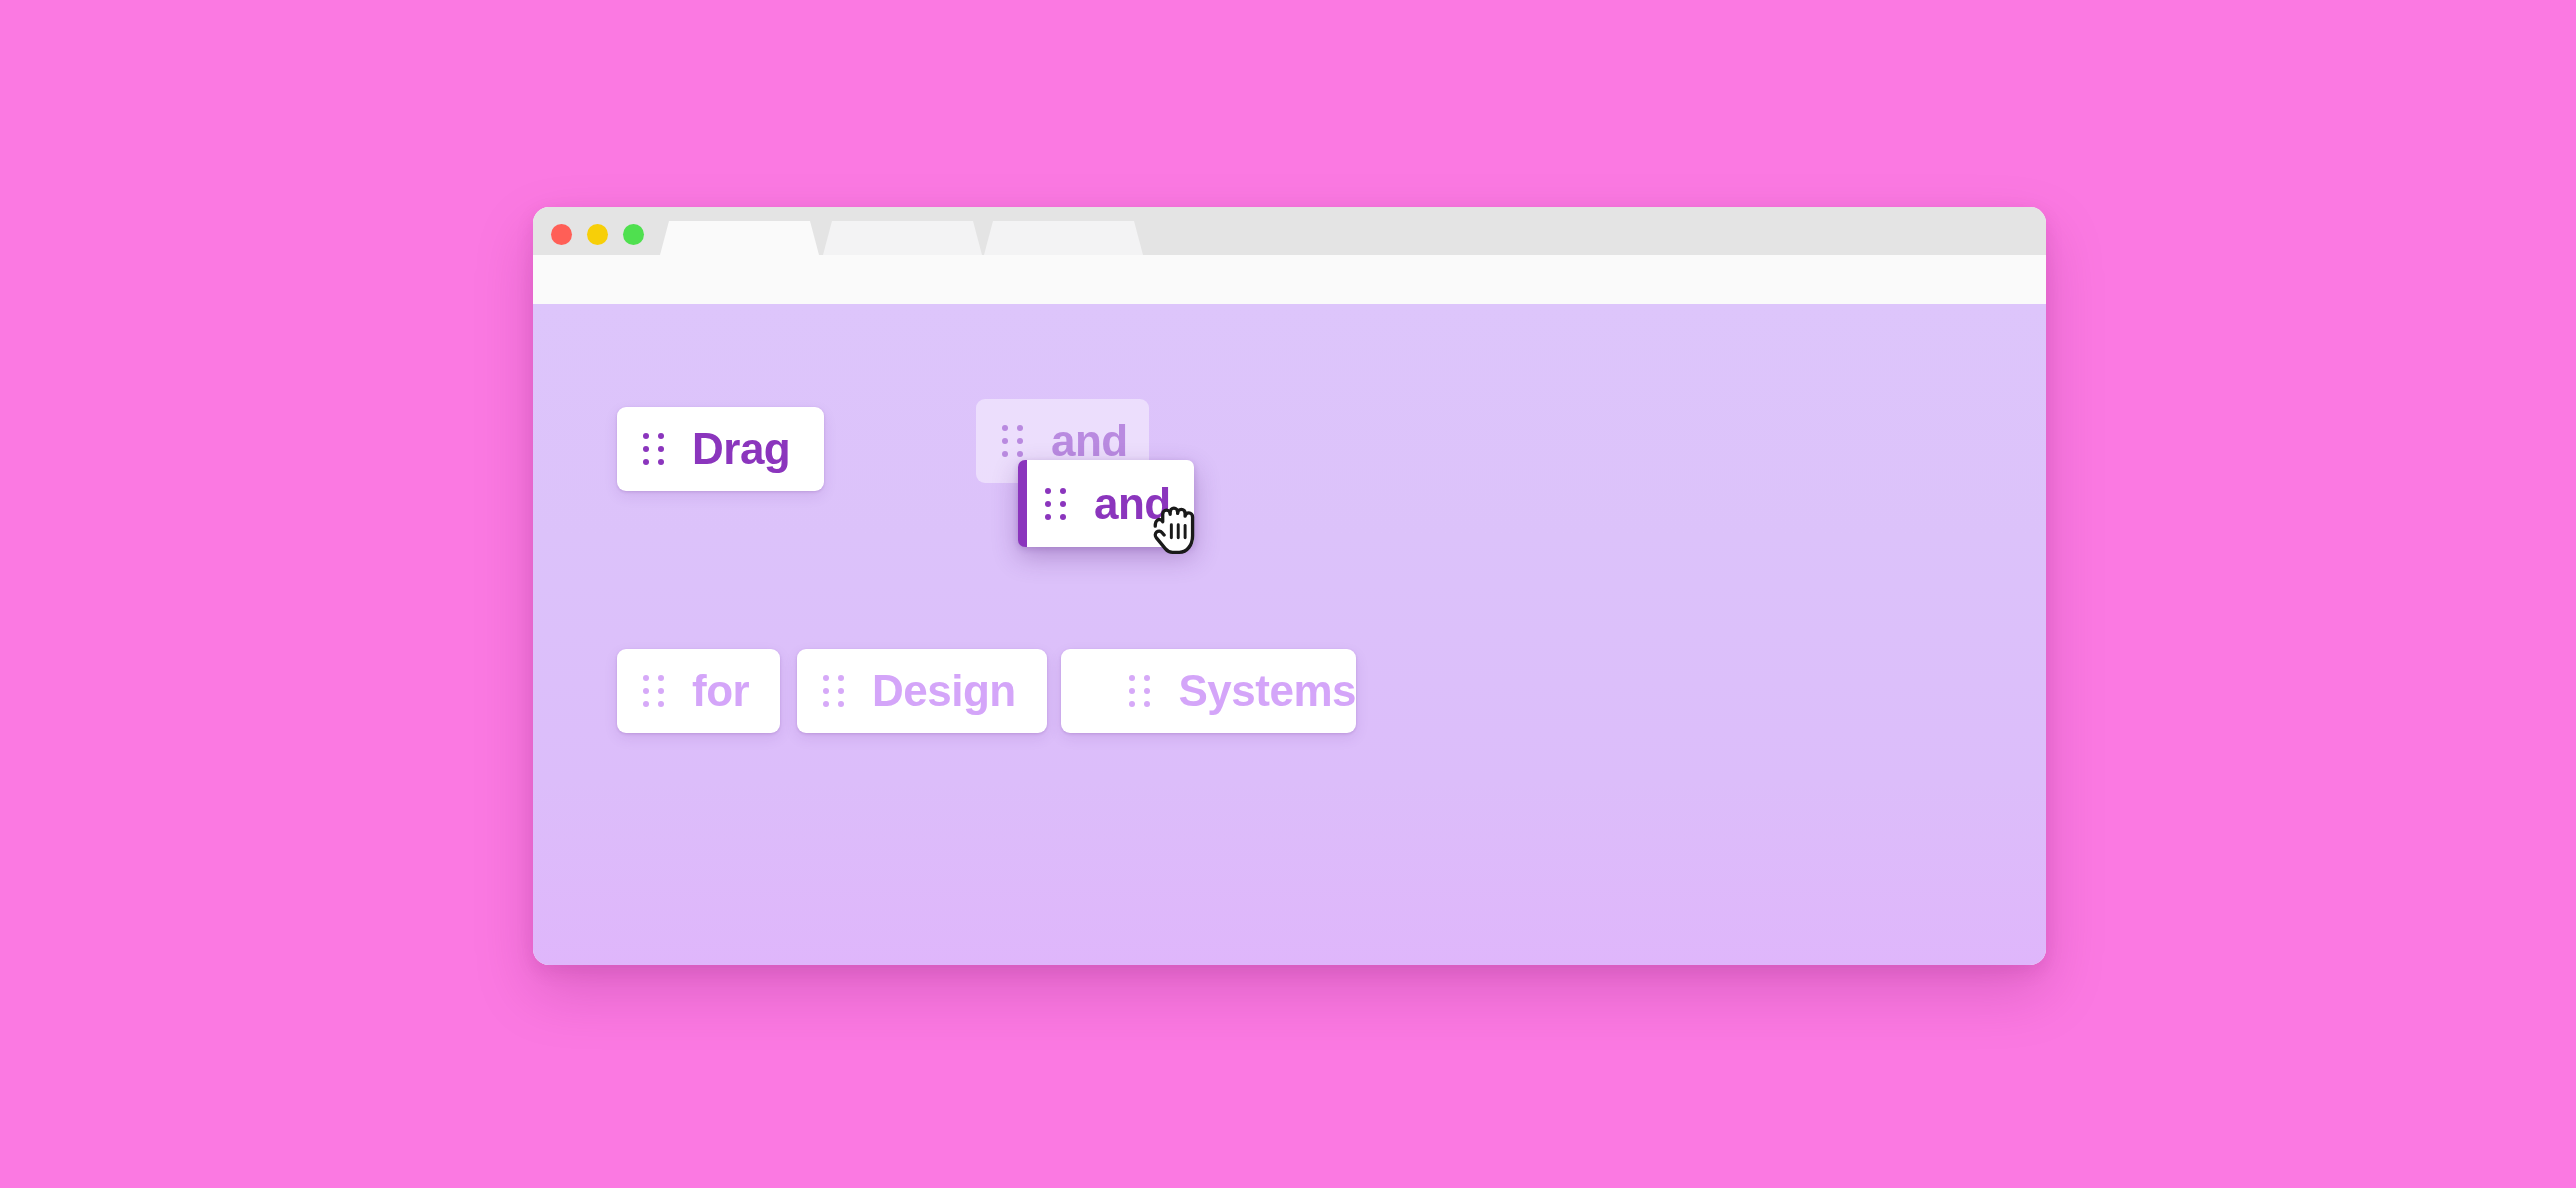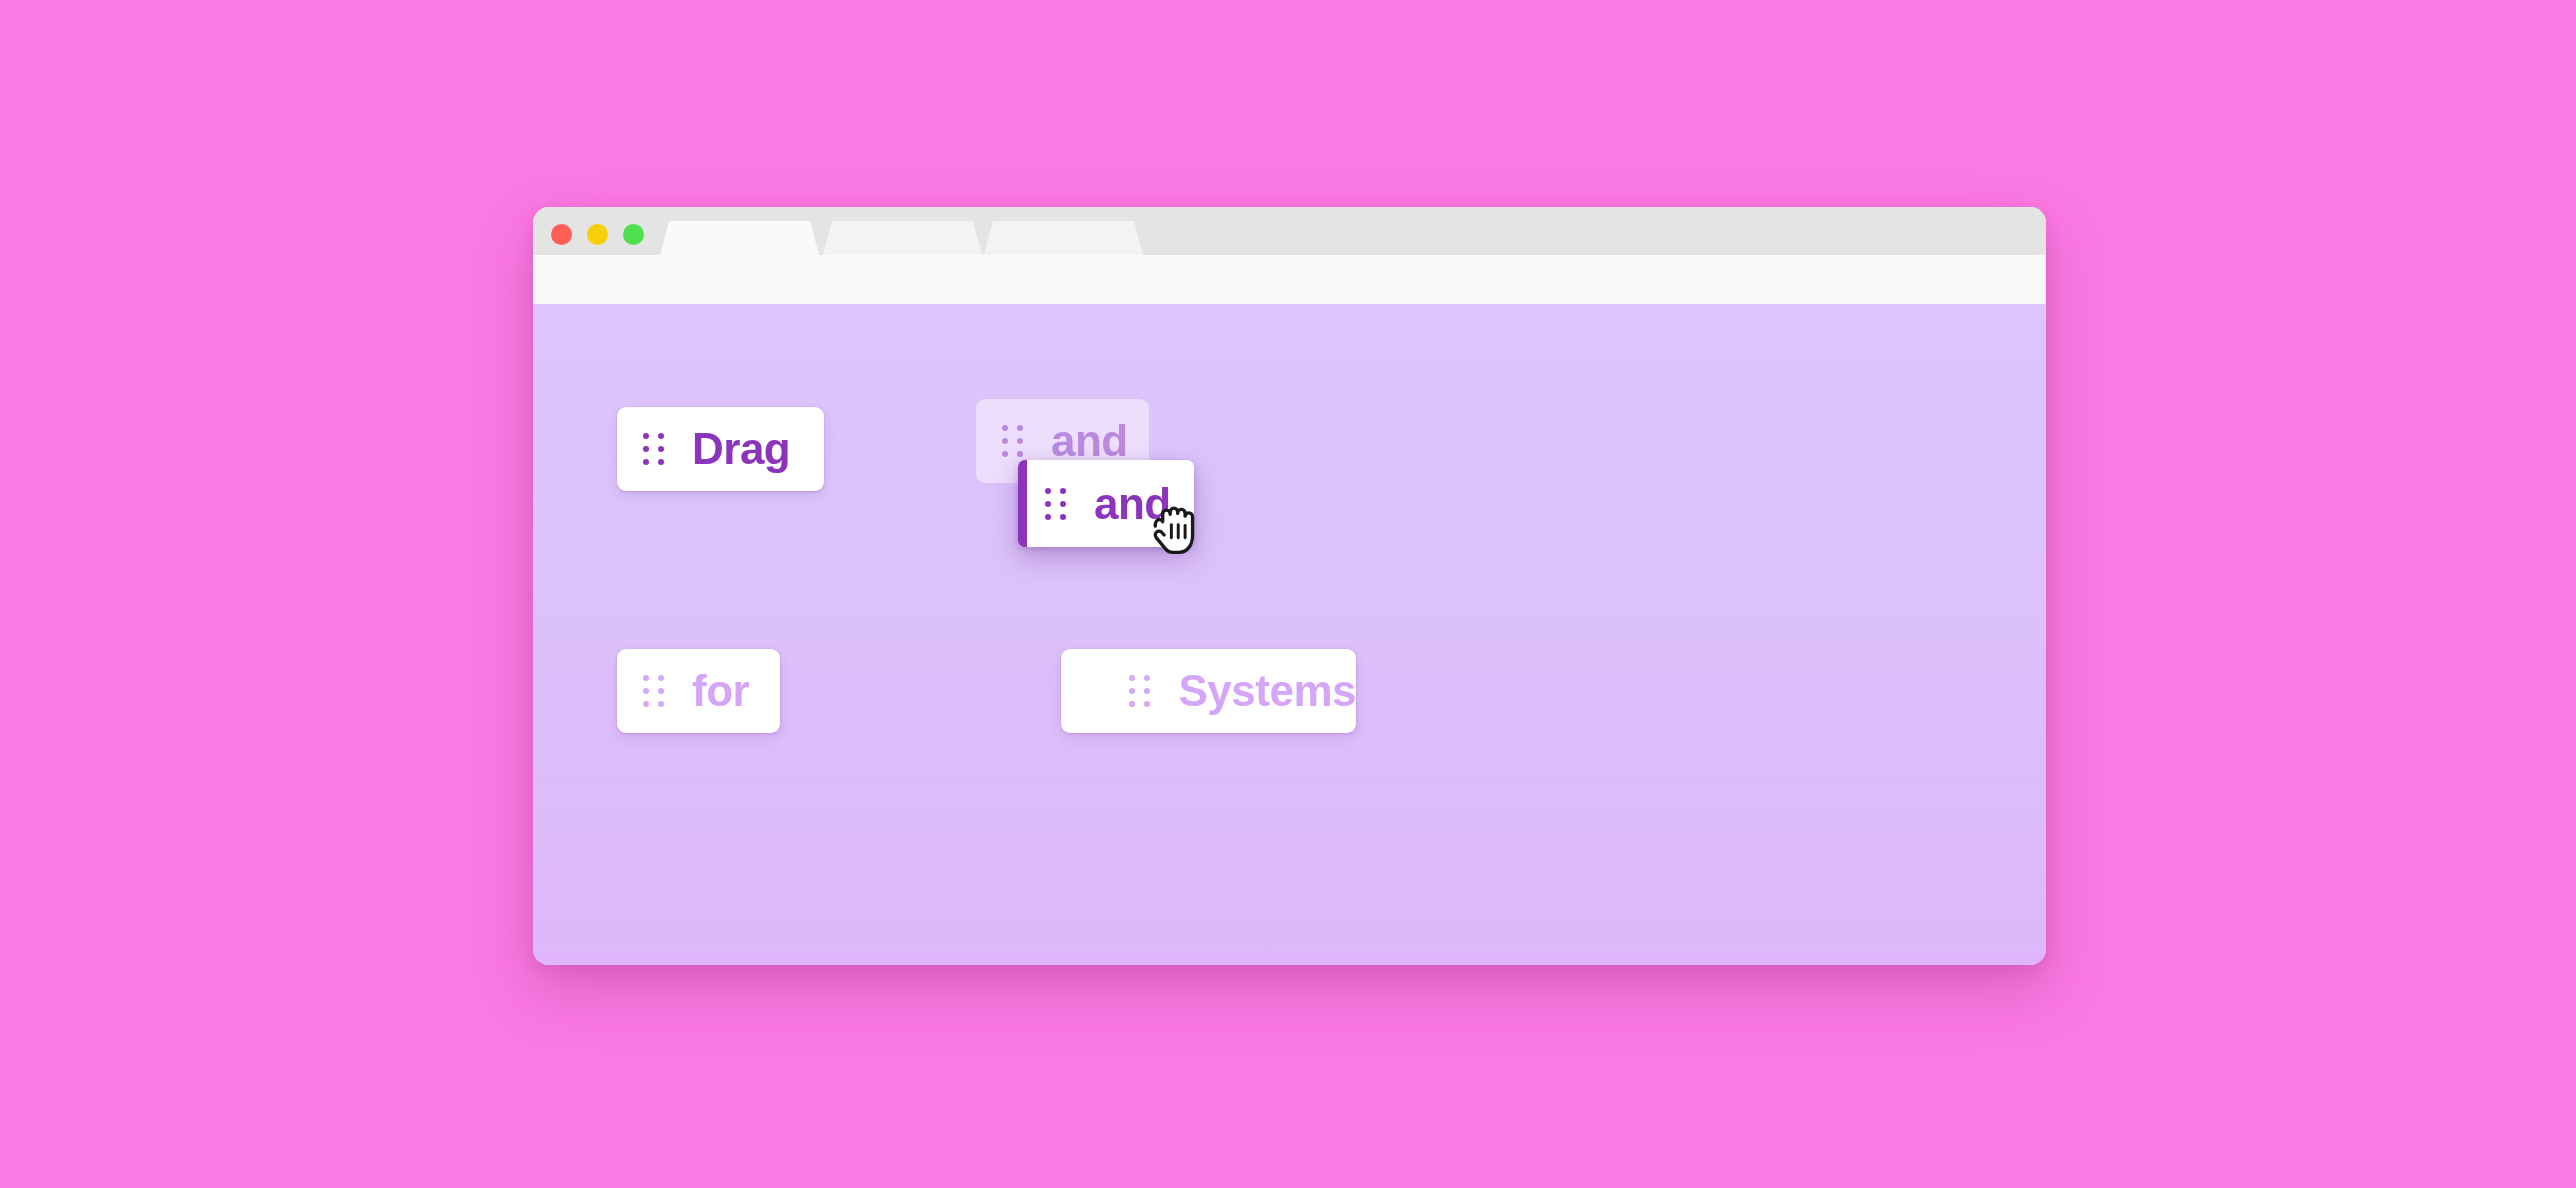--- a/index.html
+++ b/index.html
@@ -208,20 +208,31 @@
         <i></i>
           <i></i>
           <i></i>
           <i></i>
           <i></i>
           <i></i>
       </span>
       <span class="label">for</span>
     </div>
 
+    <div class="card faded" style="left:264px; top:345px; width:250px; height:84px;">
+      <span class="handle">
+        <i></i>
+          <i></i>
+          <i></i>
+          <i></i>
+          <i></i>
+          <i></i>
+      </span>
+      <span class="label">Design</span>
+    </div>
 
     <div class="card faded" style="left:528px; top:345px; width:295px; height:84px;justify-content:flex-end;">
       <span class="handle">
         <i></i>
           <i></i>
           <i></i>
           <i></i>
           <i></i>
           <i></i>
       </span>

